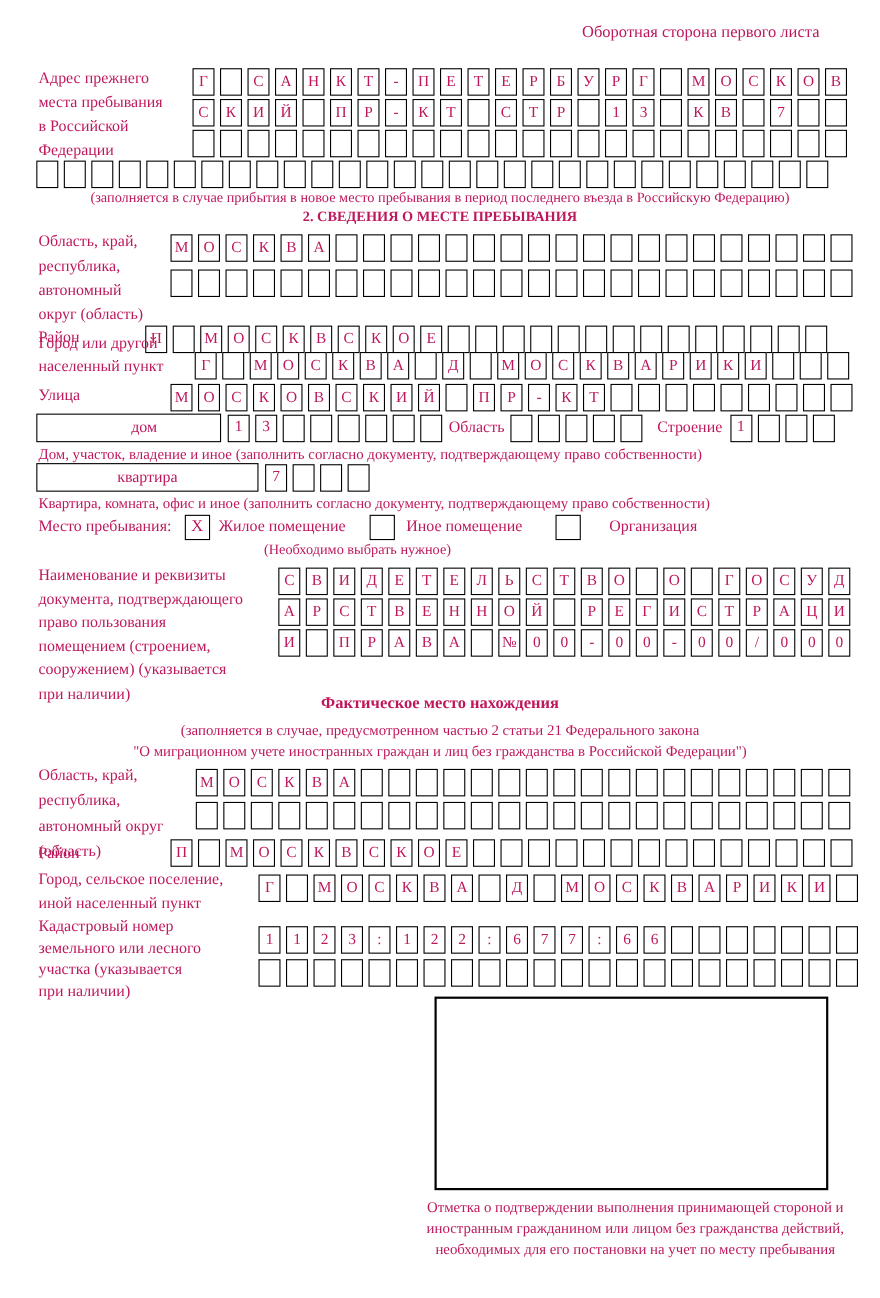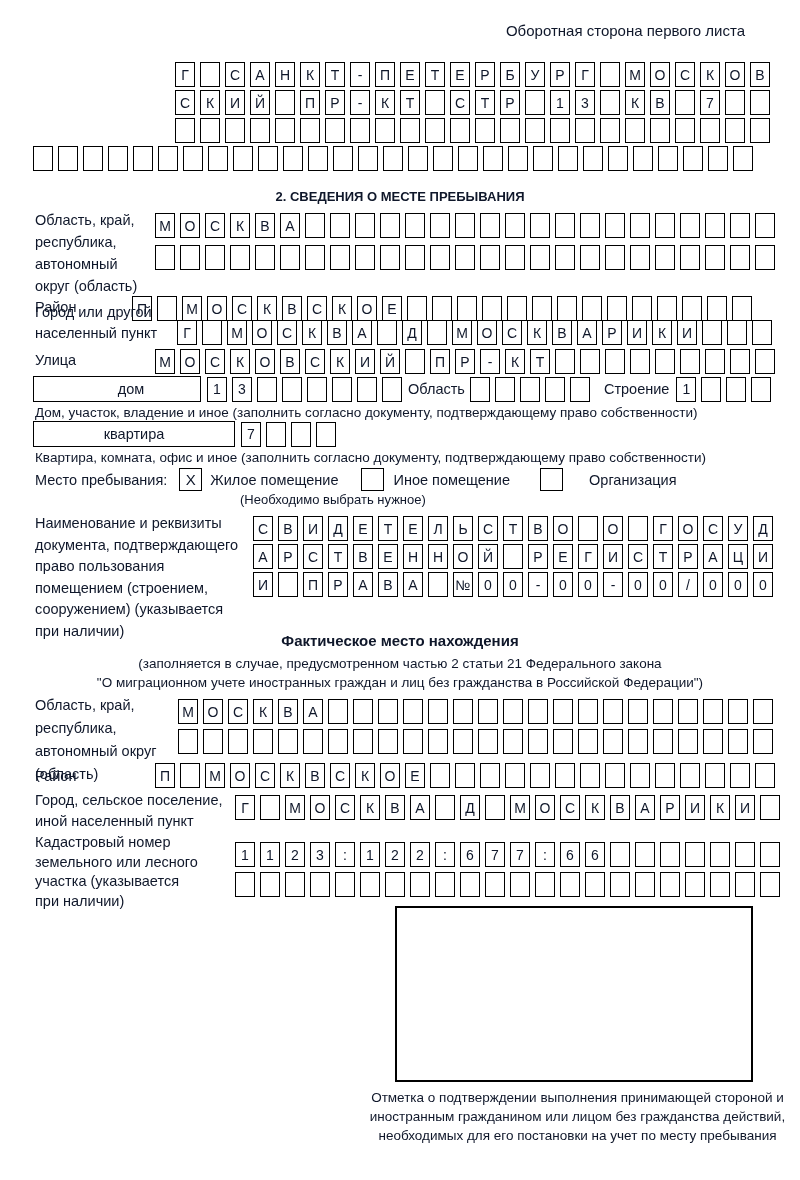--- a/index.html
+++ b/index.html
@@ -1,18 +1,18 @@
 <!DOCTYPE html>
 <html><head>
 <meta charset="utf-8">
 <style>
   html,body{margin:0;padding:0;background:#ffffff;}
   #page{
     position:relative;width:800px;height:1180px;background:#ffffff;
-    font-family:Liberation Sans, sans-serif;color:#0f172a;
+    font-family:Liberation Serif, serif;color:#be185d;
     overflow:hidden;
   }
   .abs{position:absolute;}
   .lbl{font-size:14.5px;line-height:22px;white-space:pre-line;}
   .note{font-size:13px;}
   .center{width:800px;text-align:center;}
   .title{font-weight:bold;font-size:13px;}
   .cells{display:flex;gap:5px;}
   .cell{
     width:20px;height:25px;border:1.6px solid #000;box-sizing:border-box;
@@ -34,20 +34,24 @@
   .stamp-box{border:2px solid #000;box-sizing:border-box;background:#fff;}
   .stamp-note{font-size:13.5px;line-height:19px;text-align:center;}
 </style>
 </head>
 <body>
 
 <div id="page">
 
   <div class="abs" style="top:22px;right:55px;font-size:15px;">Оборотная сторона первого листа</div>
 
+  <div class="abs lbl" style="left:35px;top:60px;width:132px;">Адрес прежнего
+места пребывания
+в Российской
+Федерации</div>
   <div class="abs cells" style="left:175px;top:62px;">
       <div class="cell">Г</div>
       <div class="cell"></div>
       <div class="cell">С</div>
       <div class="cell">А</div>
       <div class="cell">Н</div>
       <div class="cell">К</div>
       <div class="cell">Т</div>
       <div class="cell">-</div>
       <div class="cell">П</div>
@@ -143,20 +147,21 @@
       <div class="cell"></div>
       <div class="cell"></div>
       <div class="cell"></div>
       <div class="cell"></div>
       <div class="cell"></div>
       <div class="cell"></div>
       <div class="cell"></div>
       <div class="cell"></div>
       <div class="cell"></div>
     </div>
+  <div class="abs note center" style="top:172px;">(заполняется в случае прибытия в новое место пребывания в период последнего въезда в Российскую Федерацию)</div>
 
   <div class="abs title center" style="top:189px;">2. СВЕДЕНИЯ О МЕСТЕ ПРЕБЫВАНИЯ</div>
 
   <div class="abs lbl" style="left:35px;top:209px;width:120px;">Область, край,
 республика,
 автономный
 округ (область)</div>
   <div class="abs cells" style="left:155px;top:213px;">
       <div class="cell">М</div>
       <div class="cell">О</div>

